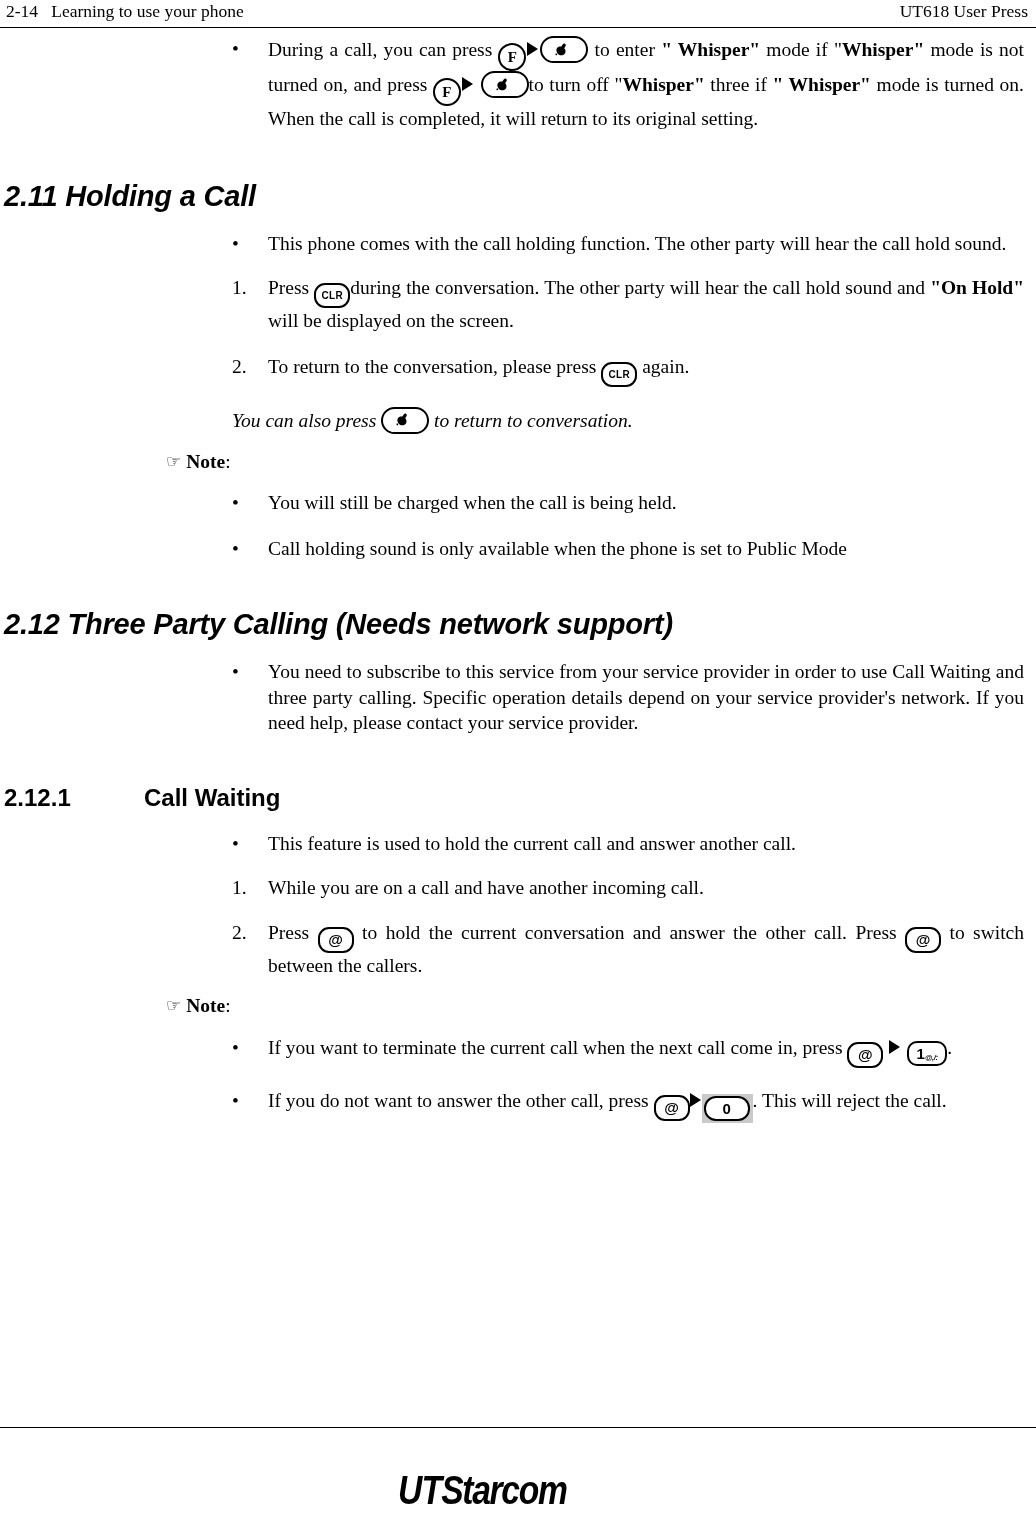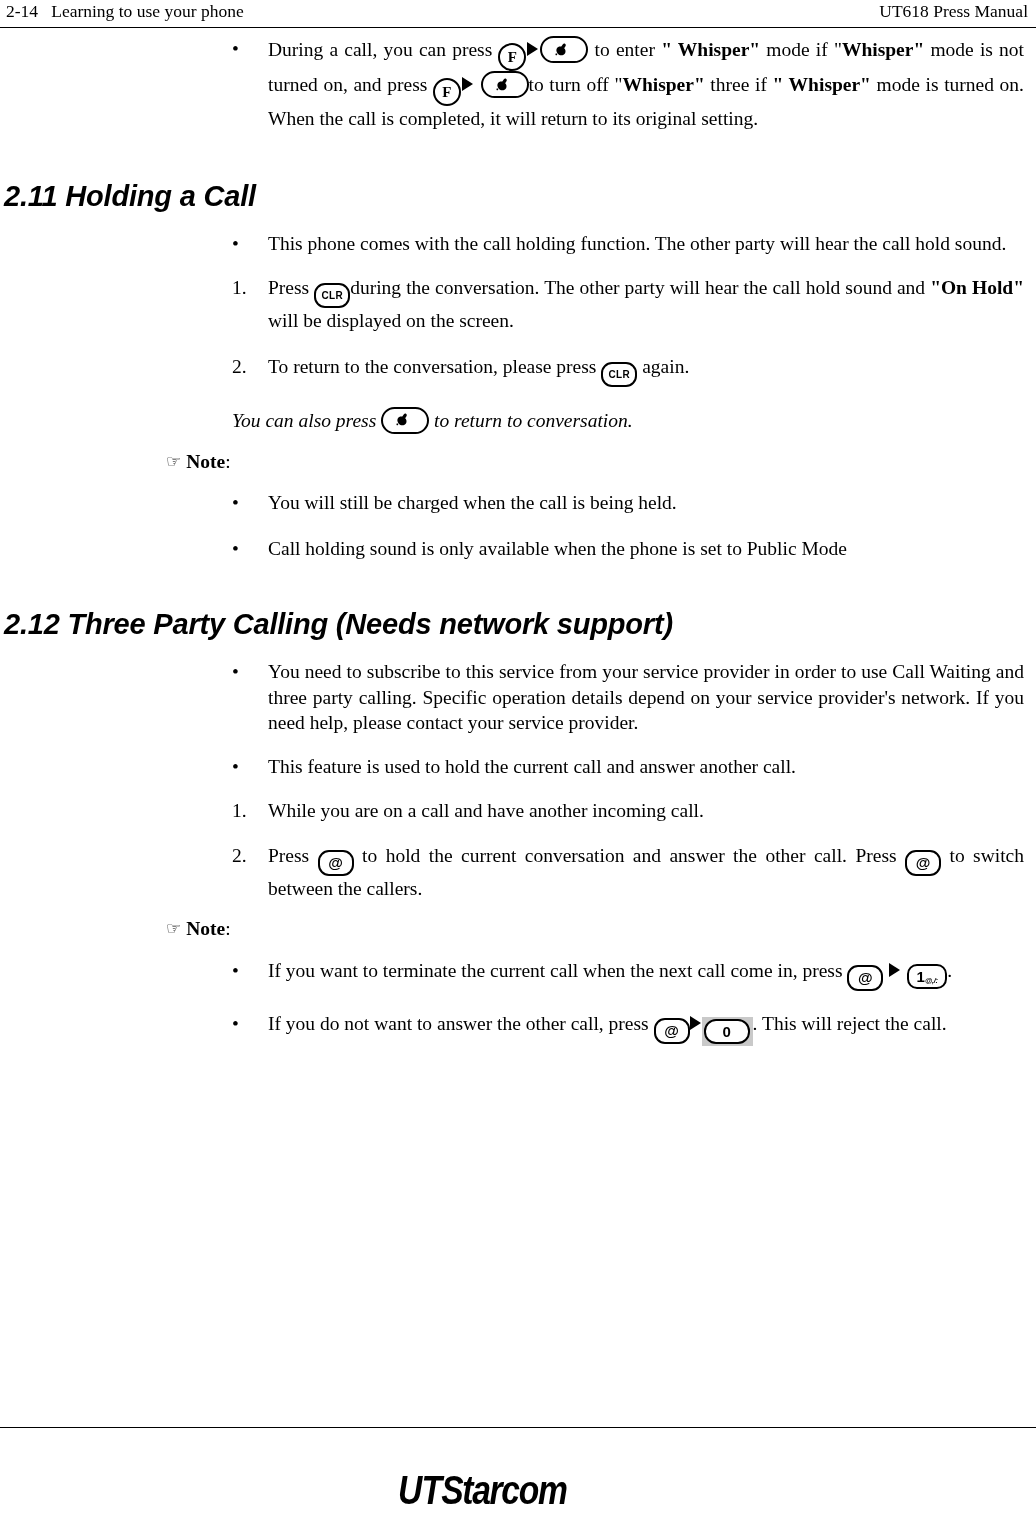--- a/index.html
+++ b/index.html
@@ -193,21 +193,21 @@
     position:absolute;left:6px;top:50px;width:236px;height:16px;
   }
 </style>
 </head>
 <body>
 
 <div class="page">
 
   <div class="hdr">
     <div class="hdr-left">2-14   Learning to use your phone</div>
-    <div class="hdr-right">UT618 Press Manual</div>
+    <div class="hdr-right">UT618 User Press</div>
   </div>
   <div class="hdr-rule"></div>
 
   <div class="content">
 
     <div class="blk lvl-bullet" style="margin-top:2px;">
       <span class="mk">•</span>
       <span class="bd"><span>During a call, you can press </span><span class="key key-f">F</span><span class="arrow"></span><span class="key key-hand"><svg class="handset" viewBox="0 0 22 18" xmlns="http://www.w3.org/2000/svg">
               <path d="M4.5 12.3c-1.2-1.6-1.5-3.6-.6-5.1.9-1.5 2.7-2.1 4.4-1.6l1.6-2.3c.5-.7 1.4-.9 2.1-.5.8.4 1 1.3.6 2.1l-1.4 2.4c1.3 1.2 1.7 3 1 4.6-.8 1.8-2.9 2.7-5 2.3-1.1-.2-2.1-.8-2.7-1.6z" fill="#000"></path>
               <path d="M2.6 13.9c-.3-.4-.2-1 .2-1.3.4-.3 1-.2 1.3.2.3.4.2 1-.2 1.3-.4.3-1 .2-1.3-.2z" fill="#000"></path>
@@ -255,20 +255,24 @@
       <span class="bd">Call holding sound is only available when the phone is set to Public Mode</span>
     </div>
 
     <div class="h2" style="margin-top:46px;">2.12 Three Party Calling (Needs network support)</div>
 
     <div class="blk lvl-bullet" style="margin-top:18px;">
       <span class="mk">•</span>
       <span class="bd">You need to subscribe to this service from your service provider in order to use Call Waiting and three party calling. Specific operation details depend on your service provider's network. If you need help, please contact your service provider.</span>
     </div>
 
+    <div class="h3" style="margin-top:47px;">
+      <span class="num">2.12.1</span>
+        <span>Call Waiting</span>
+    </div>
 
     <div class="blk lvl-bullet last" style="margin-top:18px;">
       <span class="mk">•</span>
       <span class="bd">This feature is used to hold the current call and answer another call.</span>
     </div>
 
     <div class="blk lvl-num last" style="margin-top:19px;">
       <span class="mk">1.</span>
       <span class="bd">While you are on a call and have another incoming call.</span>
     </div>

